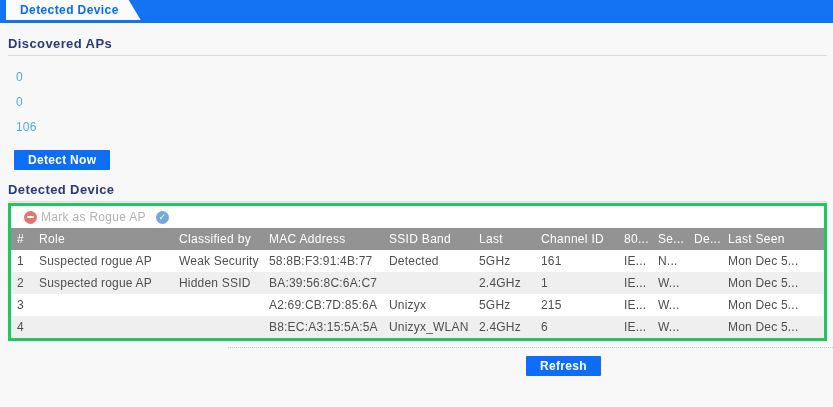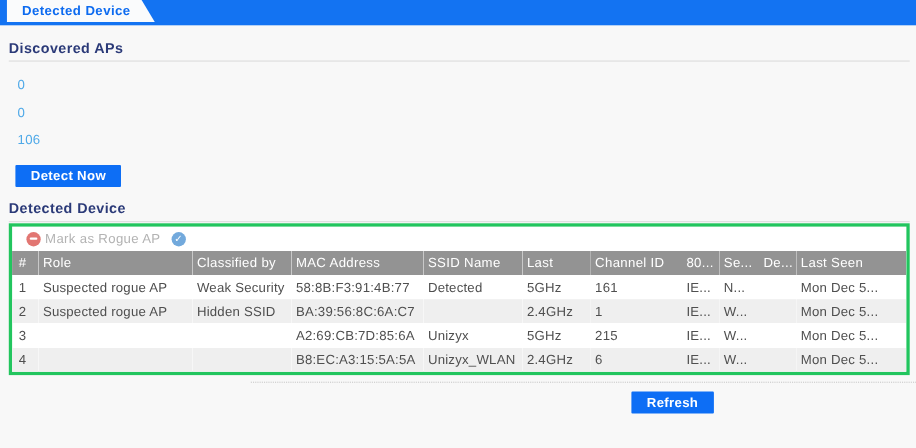--- a/index.html
+++ b/index.html
@@ -85,21 +85,21 @@
     color: #4f4f4f; white-space: nowrap; overflow: hidden;
     letter-spacing: .2px;
   }
   thead th:first-child, tbody td:first-child { padding-left: 6px; }
   tbody tr { cursor: pointer; }
   tbody tr:nth-child(even) { background: #efefef; }
 
   
   .dotted { margin: 6px 0 0 228px; width: calc(100% - 228px); border-top: 1px dotted #c9c9c9; height: 0; }
   .refresh-wrap { position: relative; height: 34px; }
-  .refresh-btn { position: absolute; left: 574px; top: 8px; }
+  .refresh-btn { position: absolute; left: 526px; top: 8px; }
 </style>
 </head>
 <body>
 
 <div class="tabbar">
   <div class="tab">Detected Device</div>
 </div>
 
 <div class="sec-discovered">
   <div class="section-title">Discovered APs</div>
@@ -146,21 +146,21 @@
         <col style="width:36px">
           <col style="width:34px">
           <col>
       </colgroup>
       <thead>
         <tr>
             <th>#</th>
             <th>Role</th>
             <th>Classified by</th>
             <th>MAC Address</th>
-            <th>SSID Name</th>
+            <th>SSID Band</th>
             <th>Last</th>
             <th>Channel ID</th>
             <th>80...</th>
             <th>Se...</th>
             <th>De...</th>
             <th>Last Seen</th>
           </tr>
       </thead>
       <tbody>
           <tr>

